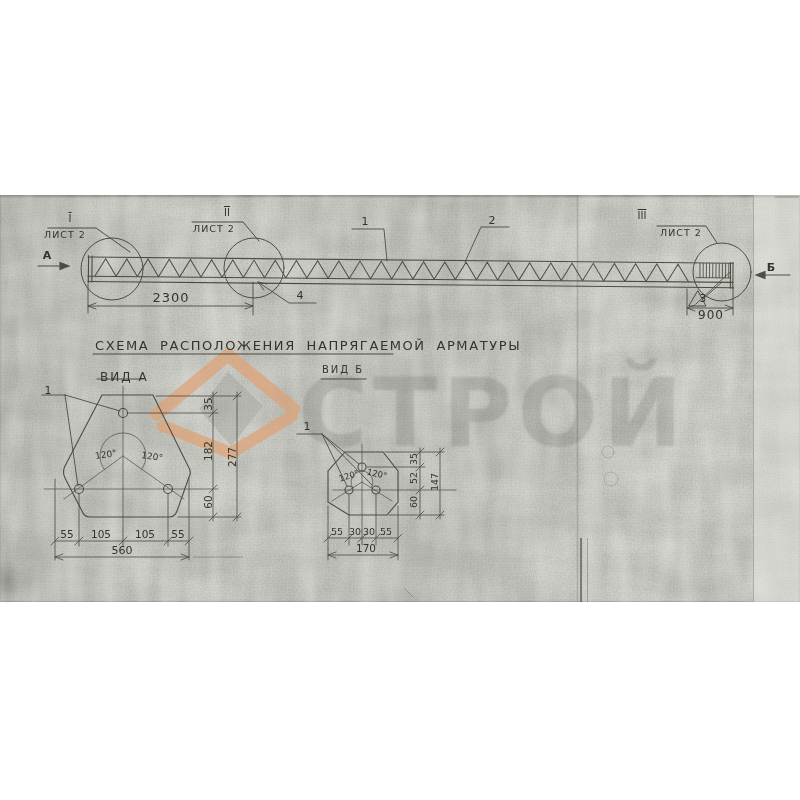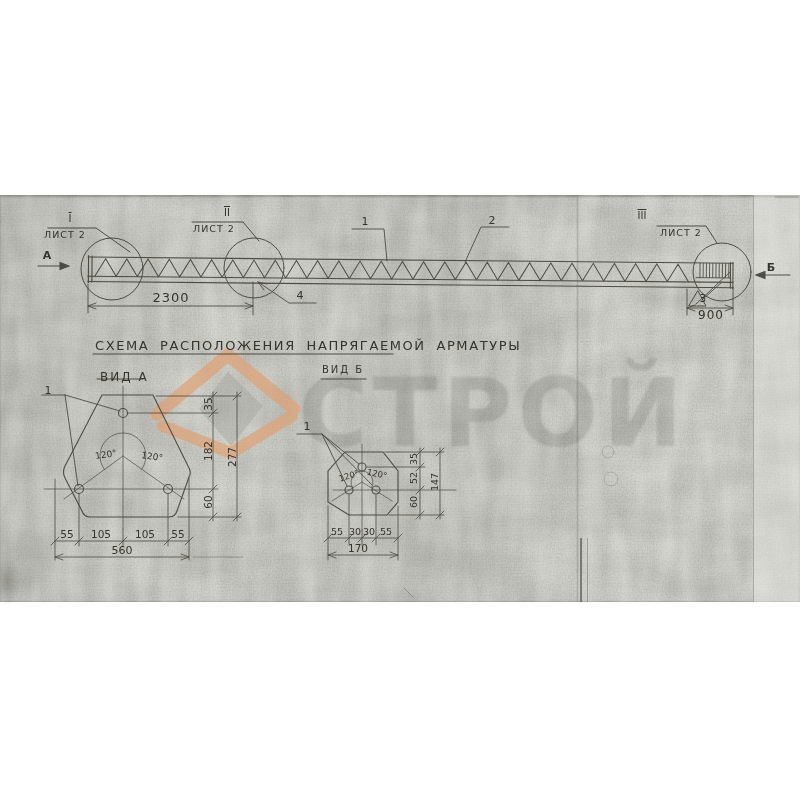--- a/index.html
+++ b/index.html
@@ -222,18 +222,18 @@
   <div class="lbl rot" style="left:208px;top:502px;font-size:10.5px;">60</div>
   <div class="lbl rot" style="left:232px;top:457px;font-size:10.5px;">277</div>
 
   <div class="lbl ctr" style="left:307px;top:426px;font-size:11px;">1</div>
   <div class="lbl" style="left:349px;top:476px;font-size:8.5px;transform:translate(-50%,-50%) rotate(-18deg);">120°</div>
   <div class="lbl" style="left:377px;top:474px;font-size:8.5px;transform:translate(-50%,-50%) rotate(12deg);">120°</div>
   <div class="lbl ctr" style="left:337px;top:532px;font-size:9.5px;">55</div>
   <div class="lbl ctr" style="left:355px;top:532px;font-size:9.5px;">30</div>
   <div class="lbl ctr" style="left:369px;top:532px;font-size:9.5px;">30</div>
   <div class="lbl ctr" style="left:386px;top:532px;font-size:9.5px;">55</div>
-  <div class="lbl ctr" style="left:358px;top:548px;font-size:10.5px;">170</div>
+  <div class="lbl ctr" style="left:366px;top:548px;font-size:10.5px;">170</div>
   <div class="lbl rot" style="left:414px;top:459px;font-size:9.5px;">35</div>
   <div class="lbl rot" style="left:414px;top:478px;font-size:9.5px;">52</div>
   <div class="lbl rot" style="left:414px;top:502px;font-size:9.5px;">60</div>
   <div class="lbl rot" style="left:435px;top:482px;font-size:9.5px;">147</div>
 </div>
 
 </body></html>

